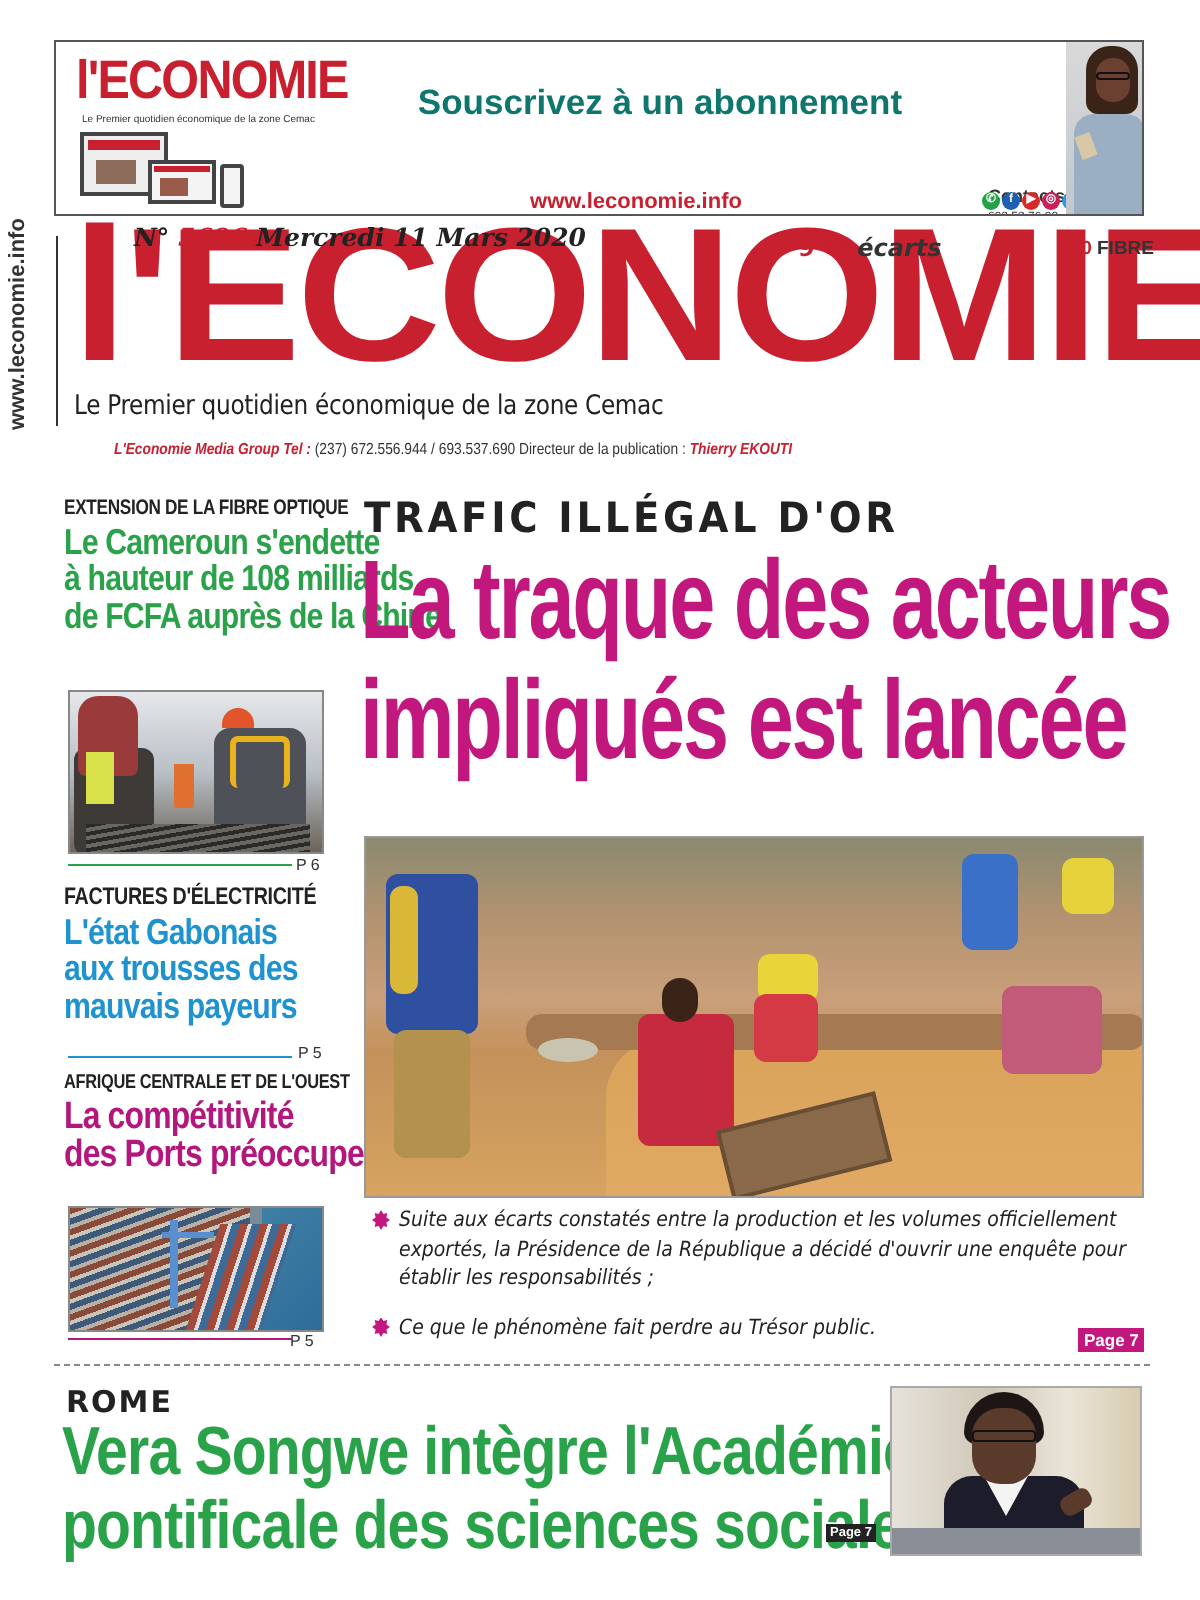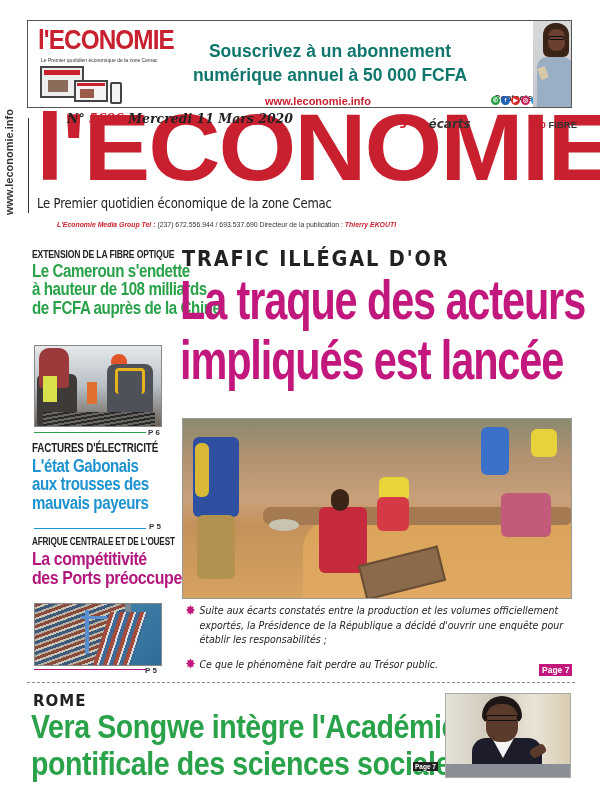--- a/index.html
+++ b/index.html
@@ -54,21 +54,21 @@
   .s1-photo { position: absolute; left: 34px; top: 345px; width: 128px; height: 82px; background: #97a4ae; overflow: hidden; border: 1px solid #888; }
   .photo-sky { position: absolute; inset: 0; background: linear-gradient(180deg, #e6e8ea 0%, #b8c0c6 50%, #6c6258 100%); }
   .worker1 { position: absolute; left: 4px; top: 2px; width: 30px; height: 40px; background: #9a3a3a; border-radius: 10px 10px 4px 4px; }
   .worker1-body { position: absolute; left: 2px; top: 28px; width: 40px; height: 54px; background: #3e3a38; border-radius: 6px; }
   .vest1 { position: absolute; left: 8px; top: 30px; width: 14px; height: 26px; background: #d8e04a; }
   .worker2-hat { position: absolute; left: 76px; top: 8px; width: 16px; height: 10px; background: #e2542a; border-radius: 8px 8px 0 0; }
   .worker2 { position: absolute; left: 72px; top: 18px; width: 46px; height: 62px; background: #4f5158; border-radius: 8px; }
   .vest2 { position: absolute; left: 80px; top: 22px; width: 30px; height: 26px; border: 3px solid #e8b21c; border-bottom: none; border-radius: 4px; }
   .worker3 { position: absolute; left: 52px; top: 36px; width: 10px; height: 22px; background: #e07030; }
   .cables { position: absolute; left: 8px; top: 66px; width: 112px; height: 14px; background: repeating-linear-gradient(170deg, #2a2a2a 0 2px, #6a6660 2px 4px); }
-  .page-ref { font-size: 8px; color: #333; font-weight: bold; position: absolute; }
+  .page-ref { font-size: 8px; color: #333; font-weight: normal; position: absolute; }
   .rule-green { position: absolute; left: 34px; top: 432px; width: 112px; height: 1px; background: #2aa24a; }
   .s2 { position: absolute; left: 32px; top: 441px; }
   .s2 .story-head { color: #1e93cf; font-size: 18px; margin-top: 2px; }
   .rule-blue { position: absolute; left: 34px; top: 528px; width: 112px; height: 1px; background: #1e93cf; }
   .s3 { position: absolute; left: 32px; top: 536px; }
   .s3 .story-head { color: #b3177e; font-size: 18px; margin-top: 2px; }
   .s3-photo { position: absolute; left: 34px; top: 603px; width: 128px; height: 63px; overflow: hidden; border: 1px solid #888; background: #7a8a96; }
   .port-yard { position: absolute; left: 0; top: 0; width: 90px; height: 63px; background: repeating-linear-gradient(160deg, #8a4a3a 0 3px, #c9c4b8 3px 5px, #3d5a7a 5px 8px, #b8b0a4 8px 10px); }
   .port-sea { position: absolute; left: 96px; top: 0; width: 40px; height: 63px; background: linear-gradient(135deg, #3f7fa6 0%, #2a6a96 100%); }
   .port-ship { position: absolute; left: 66px; top: 8px; width: 38px; height: 56px; background: repeating-linear-gradient(90deg, #a34a3a 0 4px, #ddd 4px 6px, #3d6a96 6px 10px); transform: skewX(-18deg); }
@@ -125,21 +125,20 @@
 <div class="ad-banner">
   <div class="ad-logo">l'ECONOMIE</div>
   <div class="ad-tagline">Le Premier quotidien économique de la zone Cemac</div>
   <div class="ad-devices">
     <div class="dev-monitor"></div>
     <div class="dev-laptop"></div>
     <div class="dev-phone"></div>
   </div>
   <div class="ad-headline">
     <div>Souscrivez à un abonnement</div>
-    <div>numérique annuel à 50 000 FCFA</div>
   </div>
   <div class="ad-url">www.leconomie.info</div>
   <div class="ad-contacts">
     <span class="lbl">Contacts</span>
     <span class="num">693 53 76 90</span>
     <span class="num">672 55 69 44</span>
   </div>
   <div class="ad-socials">
     <span class="soc" style="background:#25a244">✆</span>
     <span class="soc" style="background:#1e5fb4">f</span>

